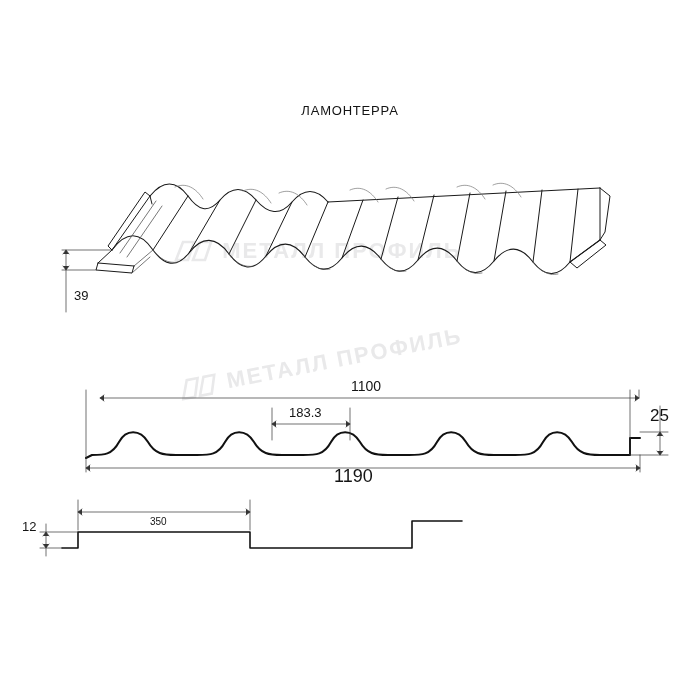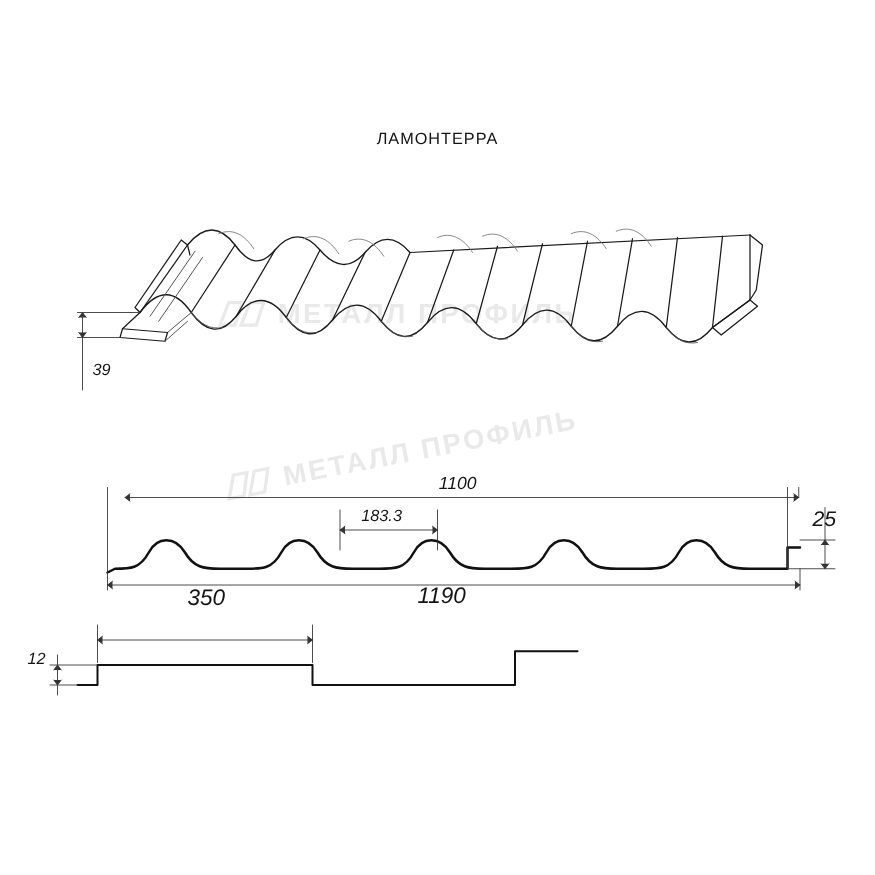--- a/index.html
+++ b/index.html
@@ -71,21 +71,20 @@
   .wm-logo {
     position: absolute;
     width: 40px;
     height: 26px;
   }
   .label {
     position: absolute;
     font-size: 13px;
     color: #141414;
     white-space: nowrap;
-    font-style: italic;
   }
 </style>
 </head>
 <body>
 
 <div id="page">
 
   <div class="subtitle">ЛАМОНТЕРРА</div>
 
   <div class="wm wm1">
@@ -250,17 +249,17 @@
   <div class="label" style="left:74px; top:288px;">39</div>
 
   <div class="label" style="left:351px; top:378px; font-size:14px;">1100</div>
 
   <div class="label" style="left:289px; top:405px; font-size:13px;">183.3</div>
 
   <div class="label" style="left:334px; top:466px; font-size:18px;">1190</div>
 
   <div class="label" style="left:650px; top:406px; font-size:17px;">25</div>
 
-  <div class="label" style="left:150px; top:468px; font-size:18px;text-align:right;">350</div>
+  <div class="label" style="left:150px; top:516px; font-size:10px;text-align:right;">350</div>
 
   <div class="label" style="left:22px; top:519px; font-size:13px;">12</div>
 
 </div>
 
 </body></html>

